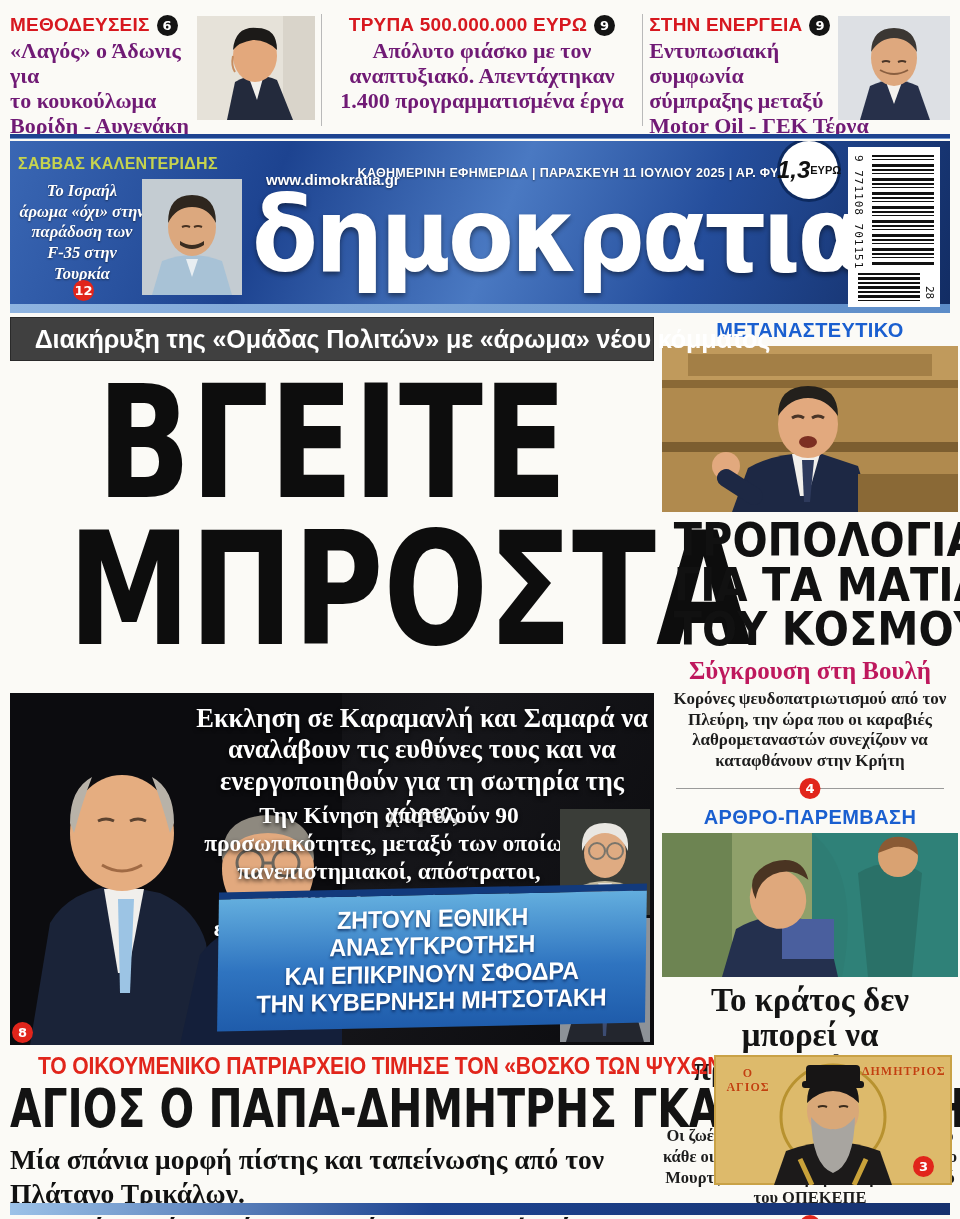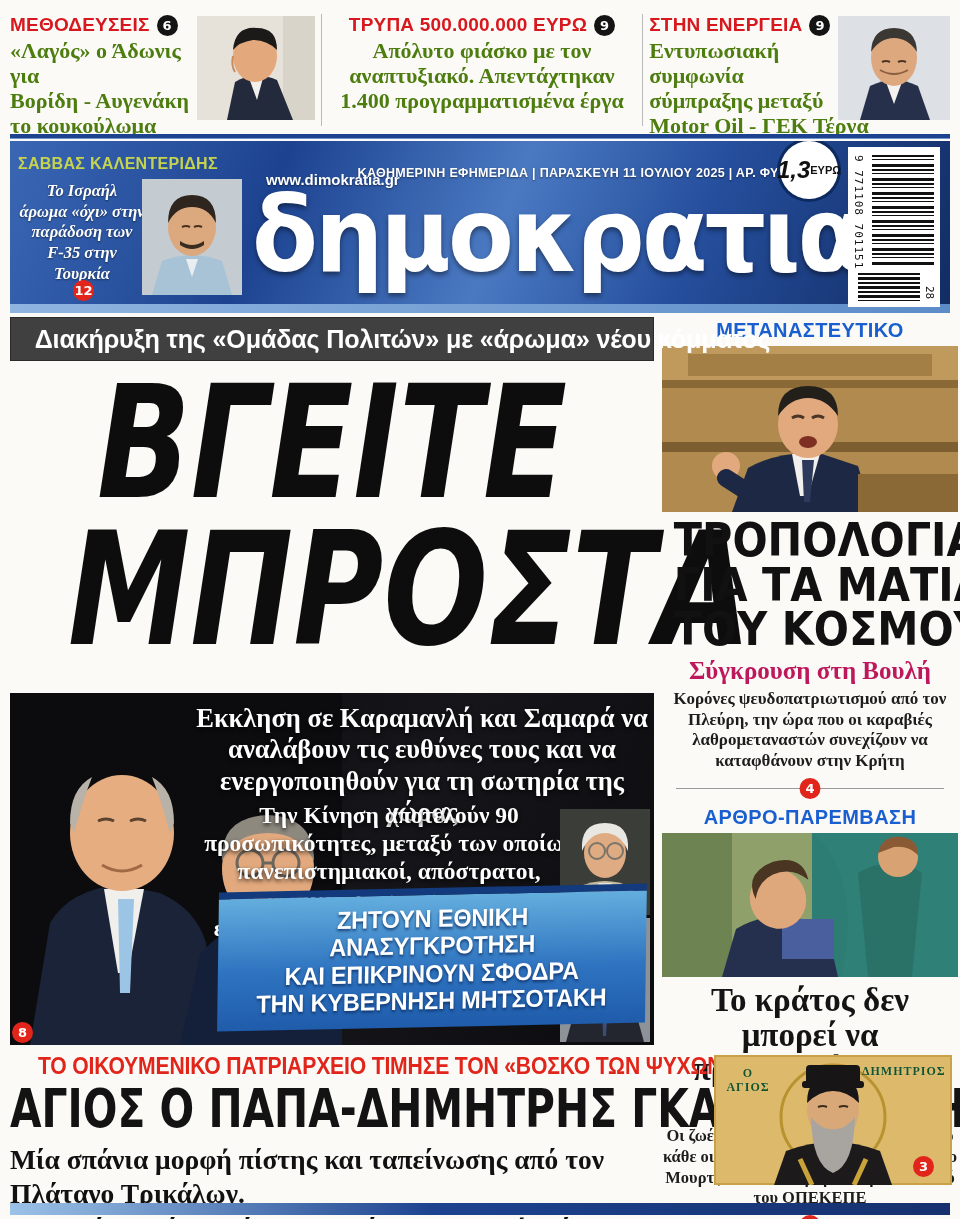--- a/index.html
+++ b/index.html
@@ -28,21 +28,21 @@
   .teaser.t3 { width:304px; }
   .vdiv { width:1px; background:#b9b9b9; margin:4px 6px 8px 6px; }
   .kicker-row { display:flex; align-items:center; gap:7px; padding-top:4px; }
   .t2 .kicker-row, .t2 .teaser-h { justify-content:center; }
   .kicker-red {
     color:#d7181f; font-weight:bold; font-size:19px; letter-spacing:.2px;
     font-family:"Liberation Sans",sans-serif;
   }
   .teaser-h {
     font-family:"Liberation Serif","DejaVu Serif",serif;
-    font-weight:bold; color:#4d7c0f; font-size:22px; line-height:1.13;
+    font-weight:bold; color:#701a75; font-size:22px; line-height:1.13;
     margin-top:3px;
   }
   .teaser-h span { display:block; }
   .t1 .teaser-h { width:195px; }
   .t3 .teaser-h { width:225px; }
   .teaser-photo { position:absolute; right:0; top:6px; width:118px; height:104px; }
   .t3 .teaser-photo { width:112px; }
 
   .blue-rule { height:5px; background:#1d4390; margin:0 10px; border-bottom:1px solid #6f95cc; }
 
@@ -113,21 +113,21 @@
   .content { display:flex; margin:4px 10px 0 10px; height:728px; }
   .main-story { width:644px; position:relative; }
   .story-kicker-band {
     height:44px; background:#404040; display:flex; align-items:center;
     box-shadow:inset 0 0 0 1px #2a2a2a;
   }
   .story-kicker {
     color:#fff; font-weight:bold; font-size:26.5px; padding-left:26px; white-space:nowrap;
     transform:scaleX(.95); transform-origin:left center; letter-spacing:-.2px;
   }
-  .mega { padding-top:6px; height:332px;font-style:italic; }
+  .mega { padding-top:6px; height:332px; }
   .mega-line {
     text-align:center; font-family:"DejaVu Sans",sans-serif; font-weight:bold;
     color:#0d0d0d; font-size:150px; line-height:.98; white-space:nowrap;
     transform:scale(.82,1.04); transform-origin:center top;
   }
   .photo-area { position:relative; height:352px; background:linear-gradient(120deg,#0a0a0c 0%,#16161a 55%,#0b0b0e 100%); overflow:hidden; }
   .duo-photo { position:absolute; left:0; top:0; width:332px; height:352px; }
   .deck {
     position:absolute; left:186px; top:10px; width:452px; text-align:center;
     color:#fff; font-weight:bold; font-size:26.5px; line-height:1.18;
@@ -196,21 +196,21 @@
     font-size:51px; line-height:1; white-space:nowrap; margin-top:2px;
     transform:scale(.8,1.05); transform-origin:left top;
   }
   .bottom-deck {
     font-family:"Liberation Serif","DejaVu Serif",serif; font-weight:bold;
     color:#111; font-size:27.5px; line-height:1.25; margin-top:10px;
   }
   .bottom-deck span { display:block; }
   .saint-box { position:relative; width:238px; height:130px; margin-left:4px; margin-top:2px; }
   .saint-label {
-    position:absolute; color:#14532d; font-weight:bold; font-size:12px; line-height:1.15;
+    position:absolute; color:#c2410c; font-weight:bold; font-size:12px; line-height:1.15;
     font-family:"Liberation Serif","DejaVu Serif",serif; width:44px; text-align:center;
     text-shadow:0 0 1px rgba(255,255,255,.4); letter-spacing:1px;
   }
   .saint-label.l1 { left:12px; top:12px; }
   .saint-label.l2 { right:30px; top:10px; width:60px; }
   .saint-box .badge { position:absolute; right:18px; bottom:8px; }
 
   .bottom-bar { position:absolute; left:10px; right:10px; bottom:4px; height:12px;
     background:linear-gradient(to right,#9cc2e8,#1d4390 45%,#16316e); }
 </style>
@@ -221,22 +221,22 @@
 
   <header class="teasers">
 
     <div class="teaser t1">
       <div class="kicker-row">
         <span class="kicker-red">ΜΕΘΟΔΕΥΣΕΙΣ</span>
         <span class="badge black">6</span>
       </div>
       <h3 class="teaser-h">
         <span>«Λαγός» ο Άδωνις για</span>
+        <span>το κουκούλωμα</span>
         <span>Βορίδη - Αυγενάκη</span>
-        <span>το κουκούλωμα</span>
       </h3>
       <svg class="teaser-photo" viewBox="0 0 118 104" preserveAspectRatio="xMidYMid slice">
         <rect width="118" height="104" fill="#e6e2d9"></rect>
         <rect x="86" y="0" width="32" height="104" fill="#d9d4ca"></rect>
         <path d="M30 104 L38 66 Q58 54 80 64 L96 104 Z" fill="#232a3c"></path>
         <path d="M52 62 L66 62 L60 84 Z" fill="#f2f0ec"></path>
         <ellipse cx="58" cy="40" rx="22" ry="26" fill="#e3a87c"></ellipse>
         <path d="M36 34 Q38 10 60 12 Q80 12 80 34 Q70 24 56 24 Q42 26 36 34 Z" fill="#1c1a18"></path>
         <path d="M36 40 Q34 50 38 56" fill="none" stroke="#c78d60" stroke-width="2"></path>
       </svg>

